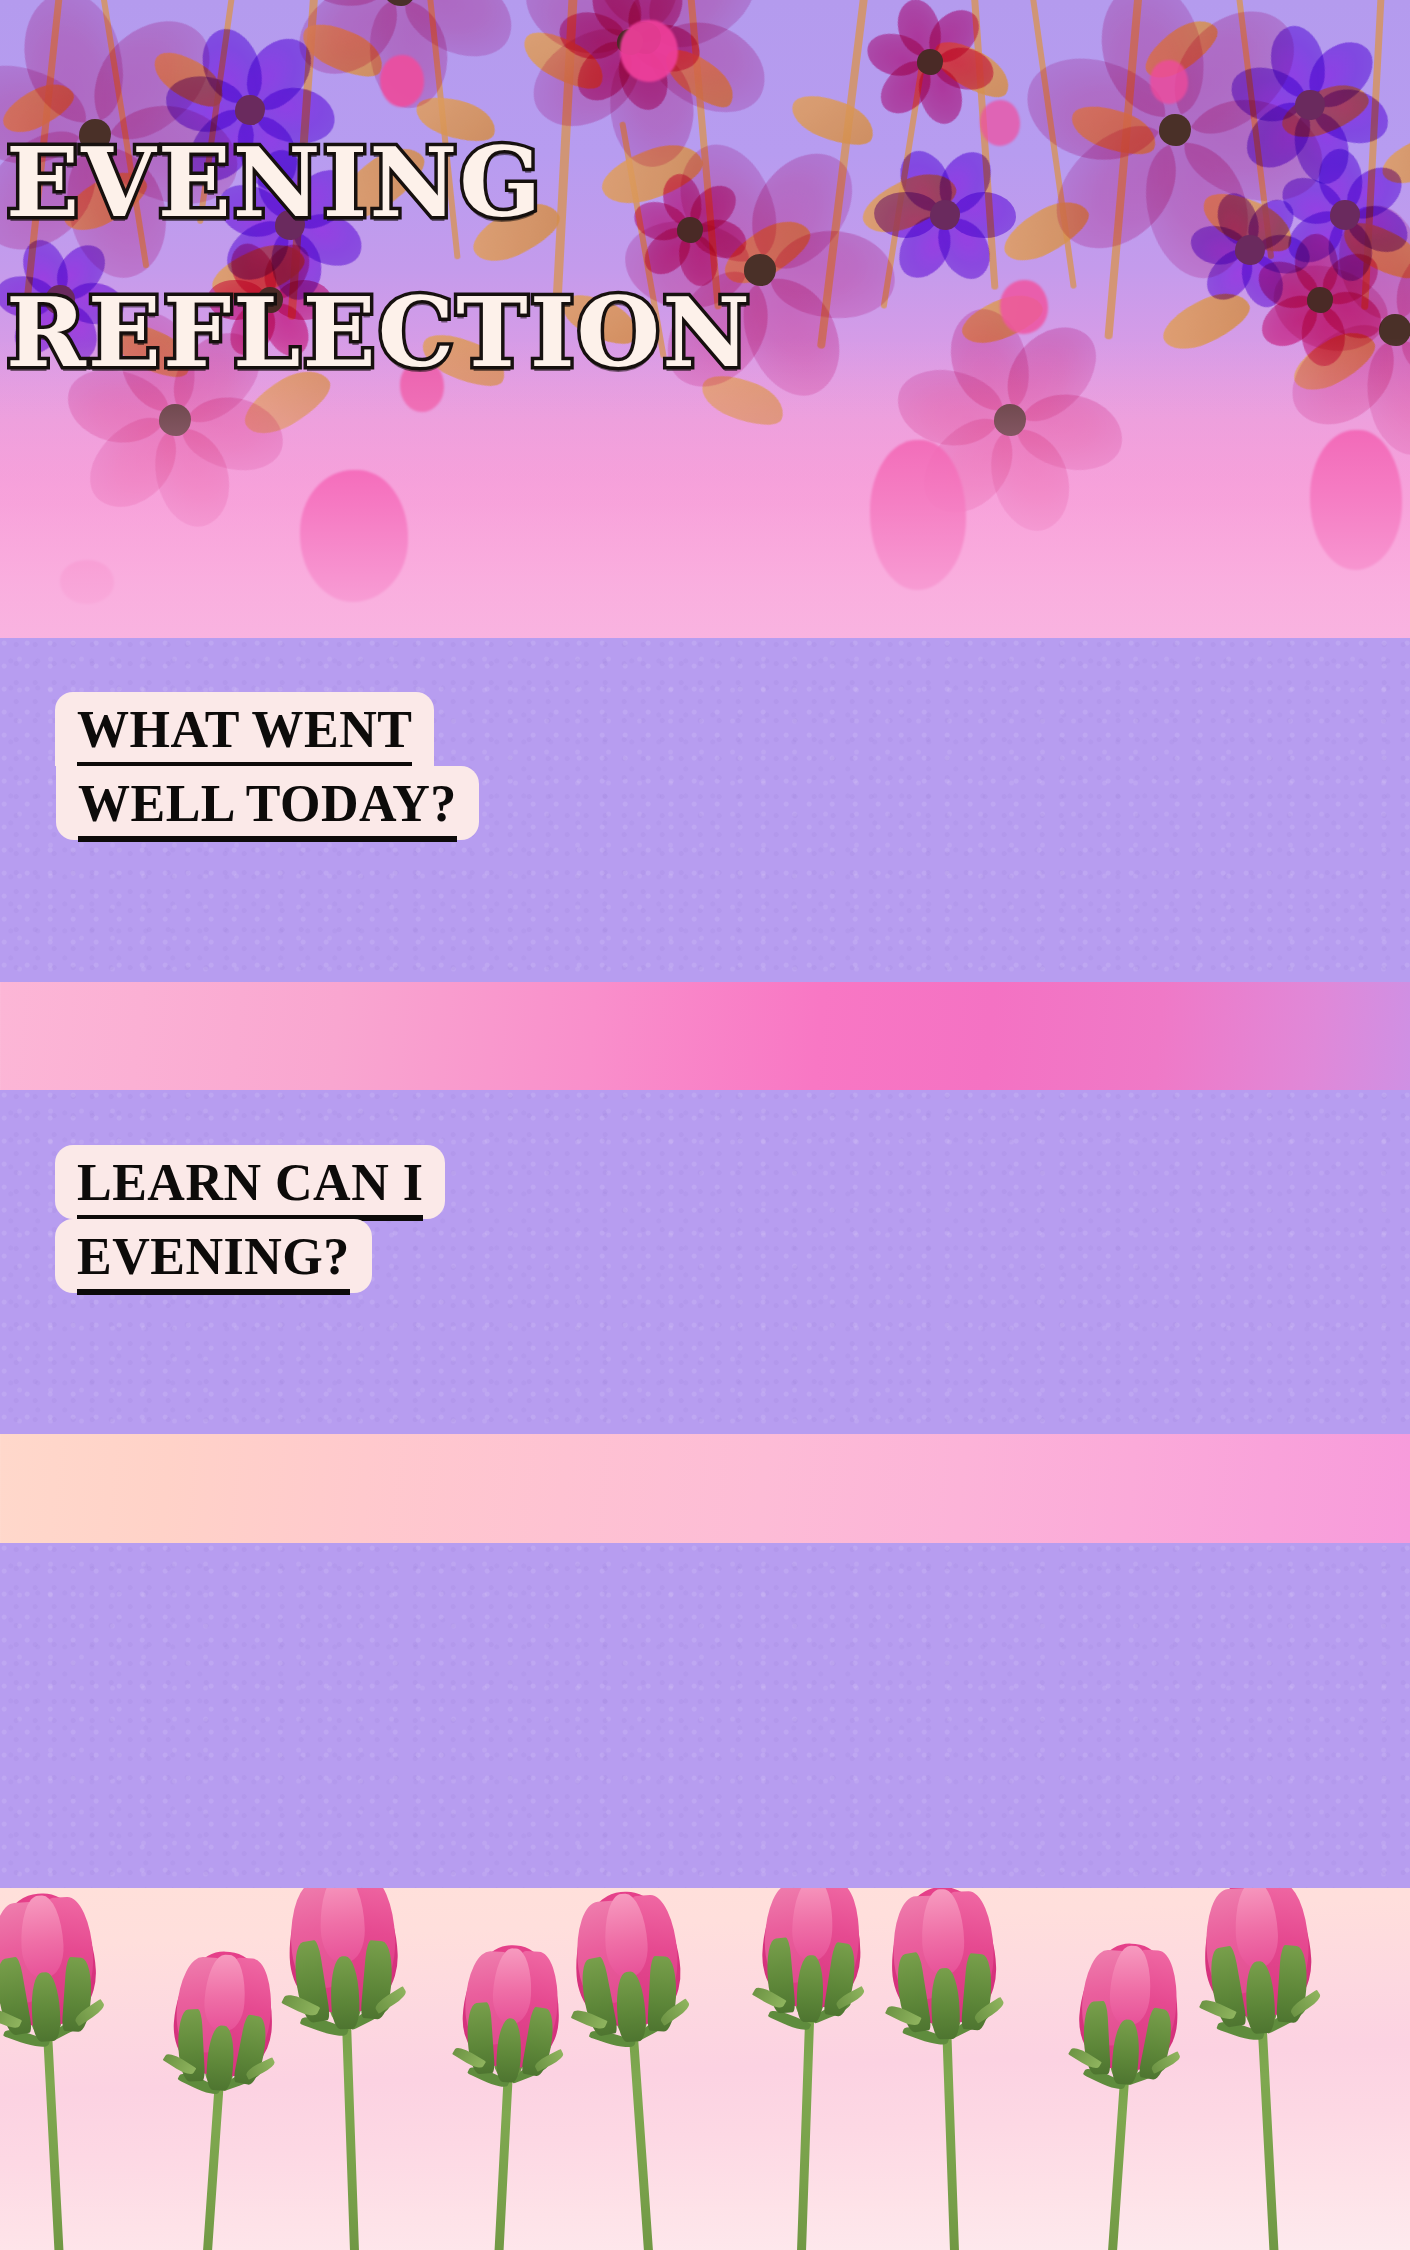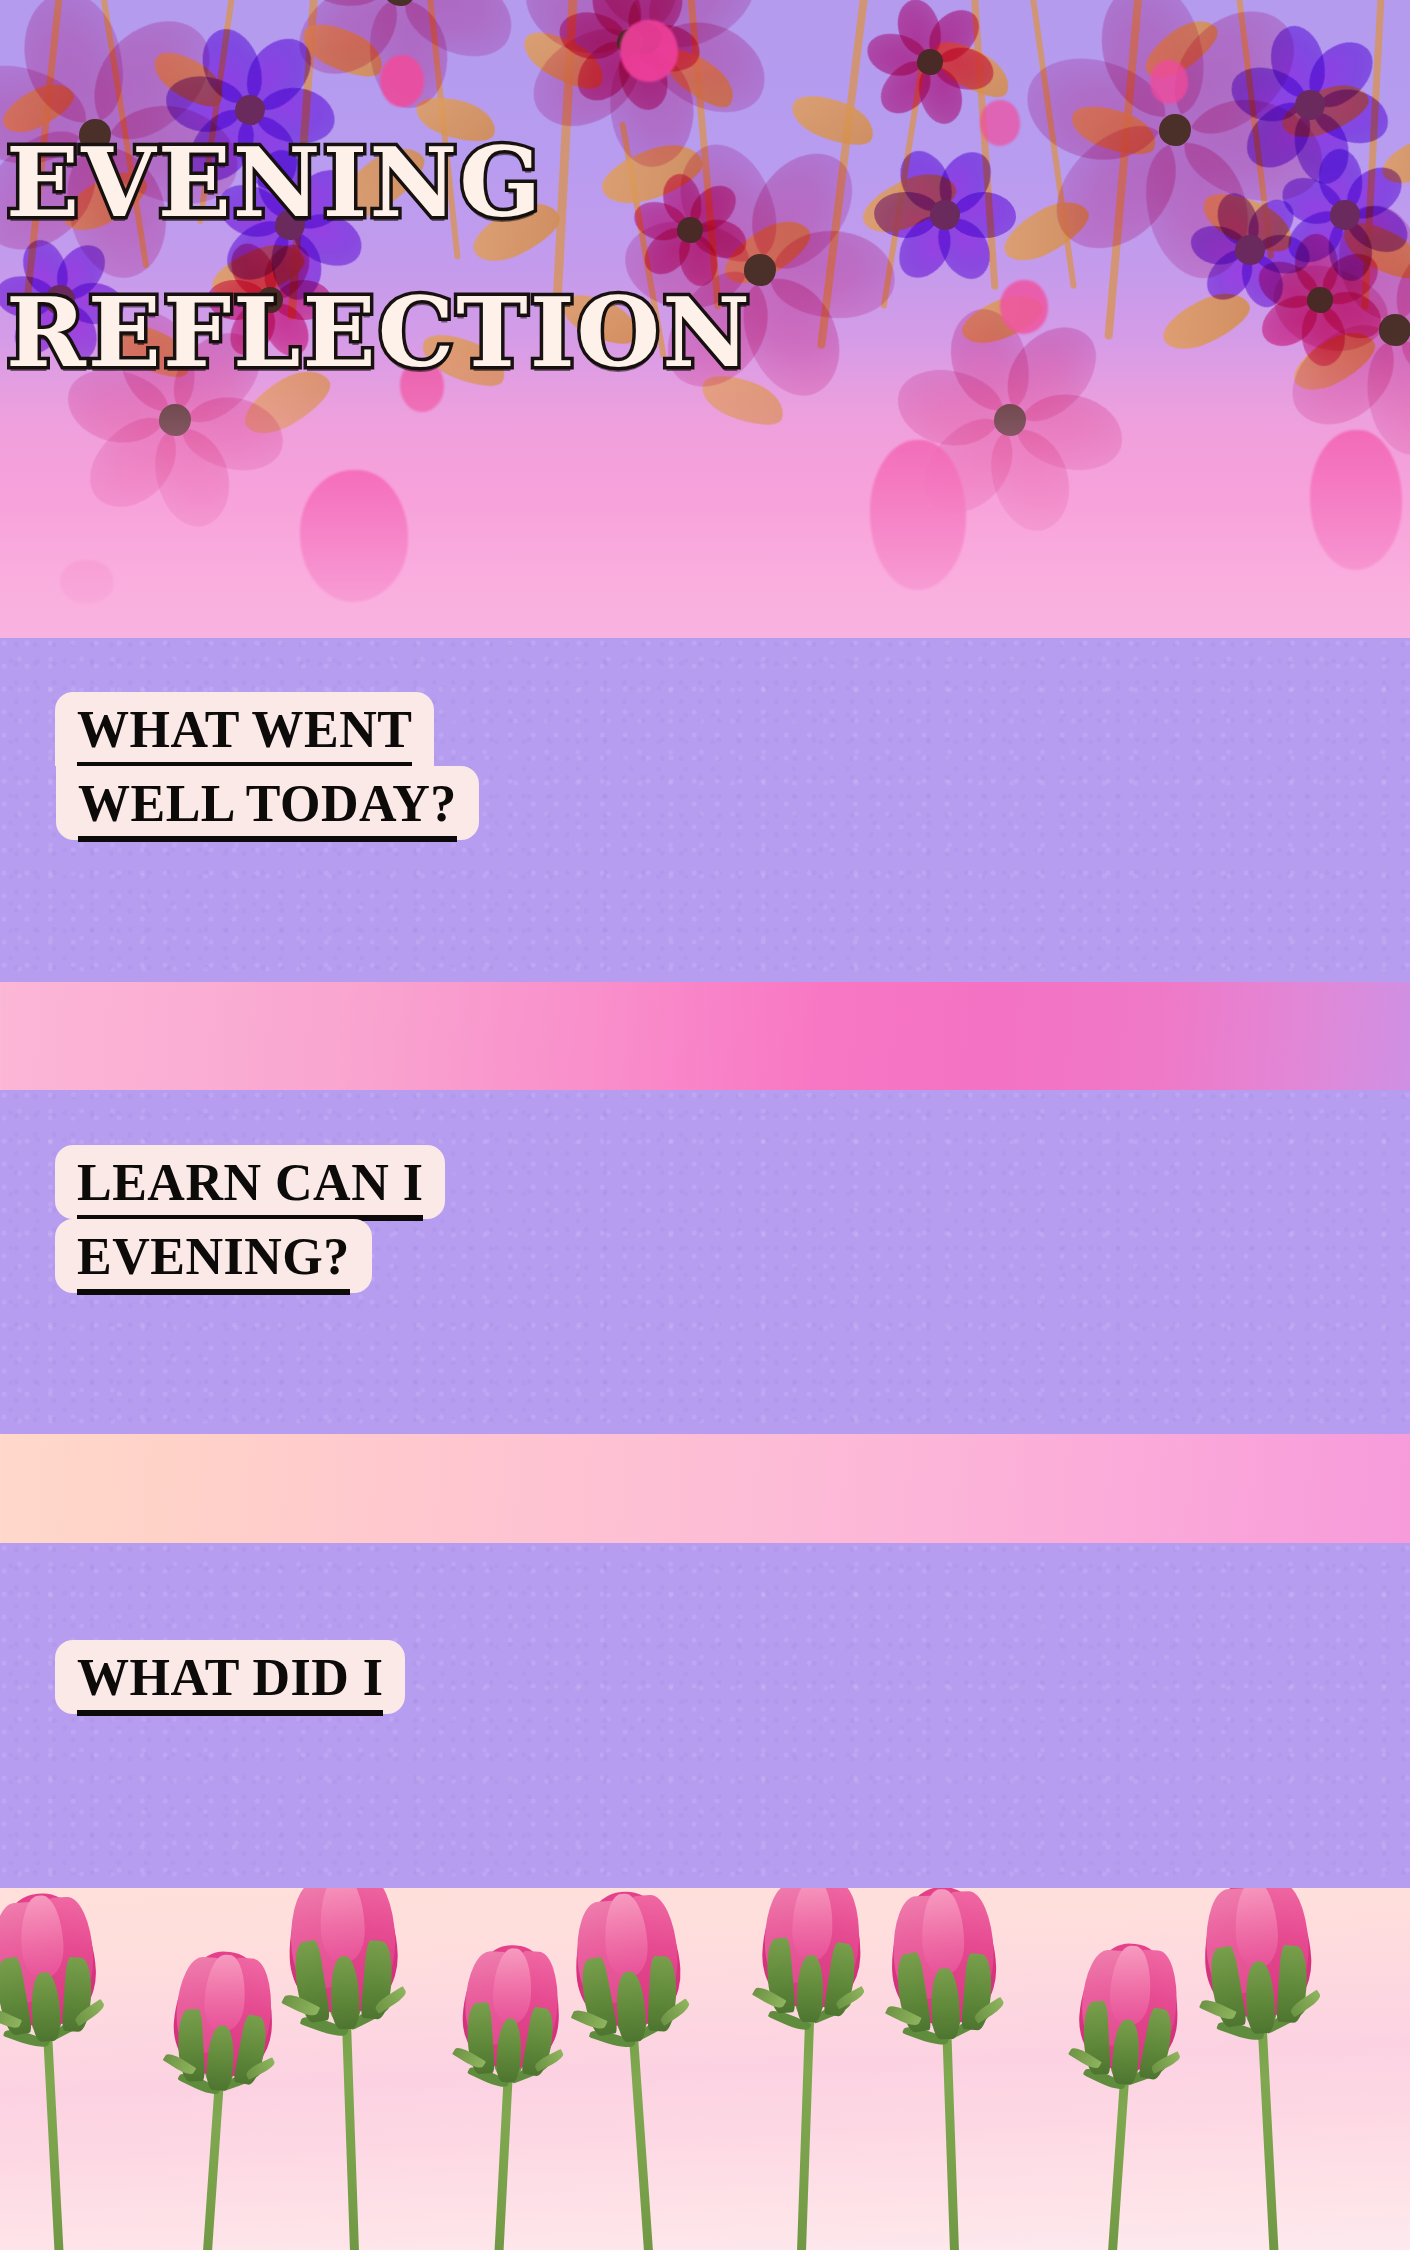--- a/index.html
+++ b/index.html
@@ -450,21 +450,20 @@
   <div class="panel p2"></div>
   <div class="qbox q2">
     <span class="qline l1"><span class="u">LEARN CAN I</span></span>
     <span class="qline l2"><span class="u">EVENING?</span></span>
   </div>
 
   <div class="divider d2"></div>
 
   <div class="panel p3"></div>
   <div class="qbox q3">
-    <span class="qline l1"><span class="u">WHAT DID I</span></span>
   </div>
 
   <div class="roses" id="roses">
       <div class="rose" style="left: 8px; width: 104px; height: 382px; transform: rotate(-3deg); transform-origin: center bottom;">
         <div class="rstem" style="height:305.44px;"></div>
         <div class="sep" style="left:6.24px;bottom:237.5px;width:45.76px;height:11.44px;transform:rotate(22deg);"></div>
         <div class="sep" style="right:4.16px;bottom:247.5px;width:43.68px;height:10.4px;transform:rotate(-24deg);"></div>
         <div class="rose-base" style="bottom:244px;width:31.2px;height:34.32px;"></div>
         <div class="bud" style="bottom:255.28px;width:104px;height:132px;">
           <div class="bud-outer"></div>

